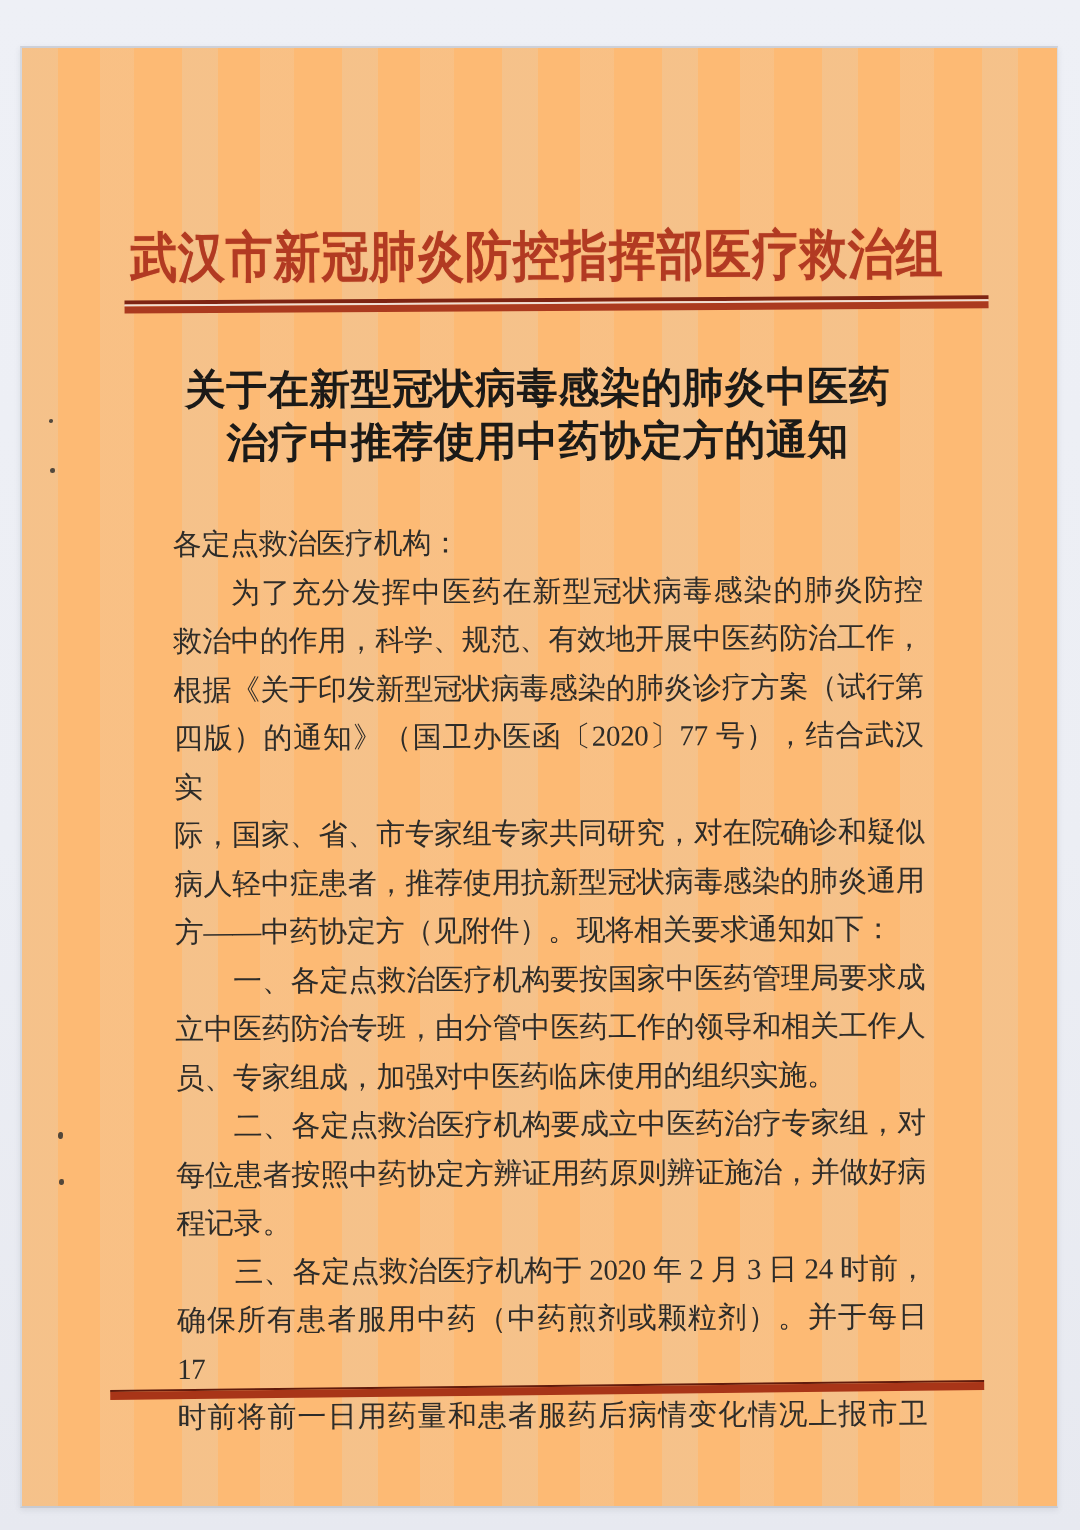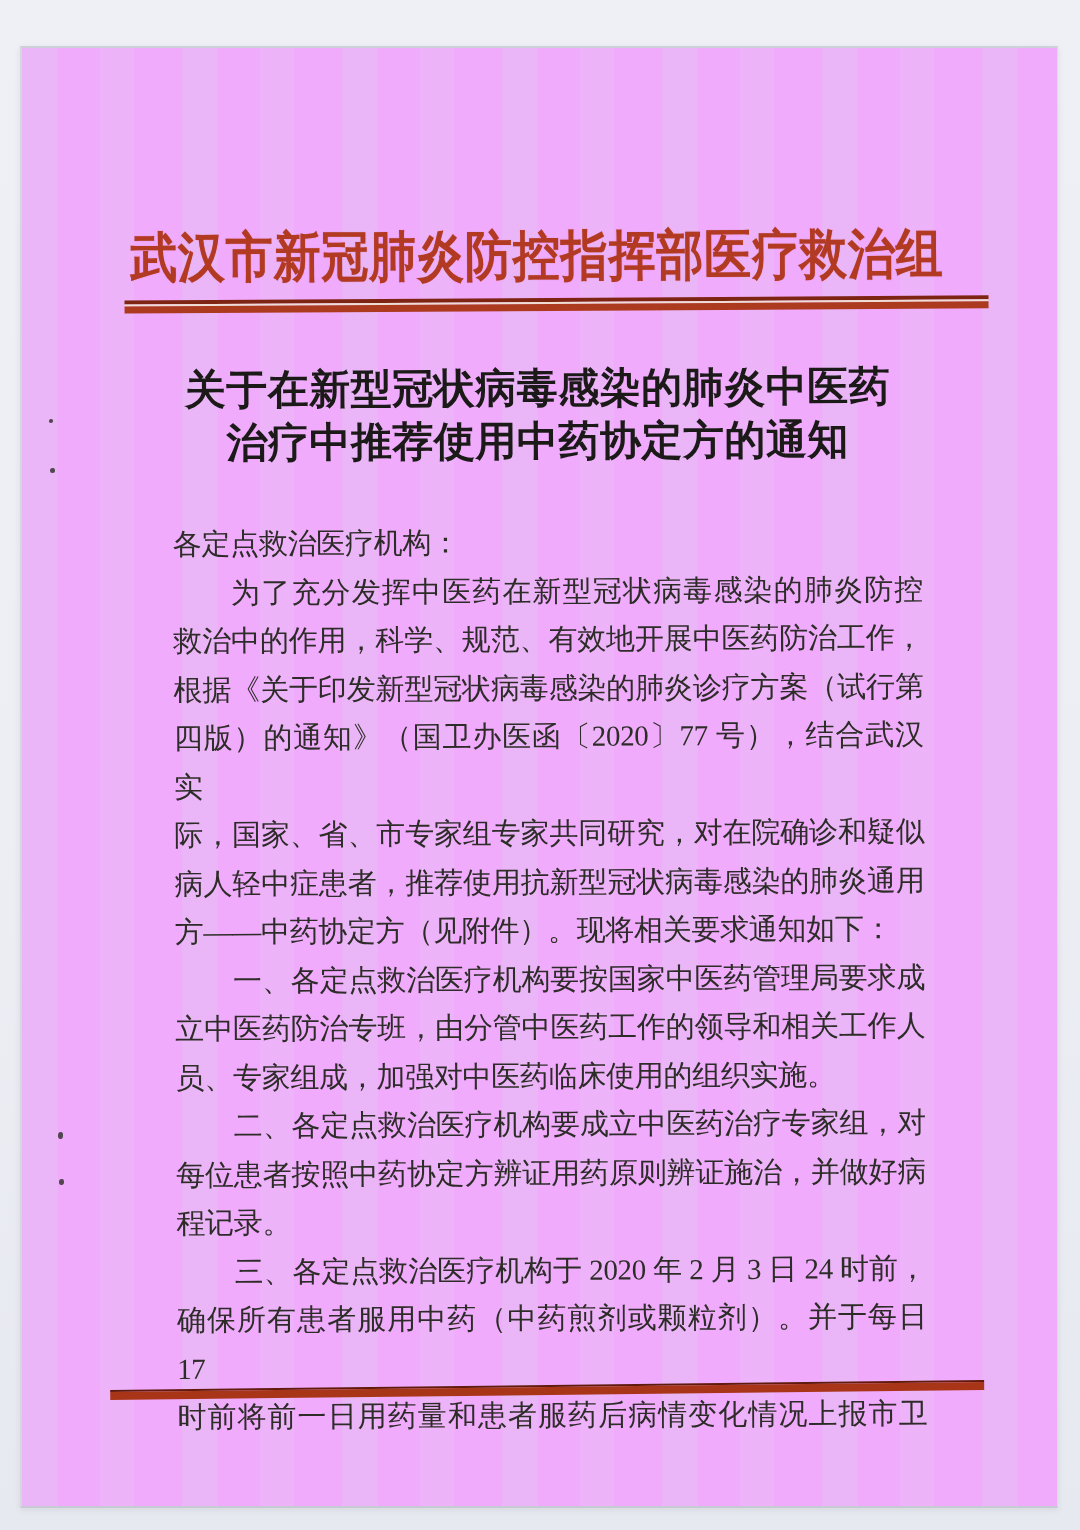--- a/index.html
+++ b/index.html
@@ -10,21 +10,21 @@
     font-family: "Liberation Serif", "DejaVu Serif", serif;
   }
   .scan-bg {
     position: absolute; inset: 0;
     background: linear-gradient(180deg, #eef0f6 0%, #ecEEf4 55%, #e7e9f0 100%);
   }
   .paper {
     position: absolute;
     left: 20px; top: 46px;
     width: 1038px; height: 1462px;
-    background: #f0abfc;
+    background: #fdba74;
     border-top: 2px solid #cdd0d8;
     border-left: 2px solid #d4d7de;
     border-right: 1px solid #d9dce2;
     border-bottom: 2px solid #c7cad2;
     box-shadow: 0 2px 6px rgba(60,64,80,0.10);
   }
   
   .paper::before {
     content: "";
     position: absolute; inset: 0;

